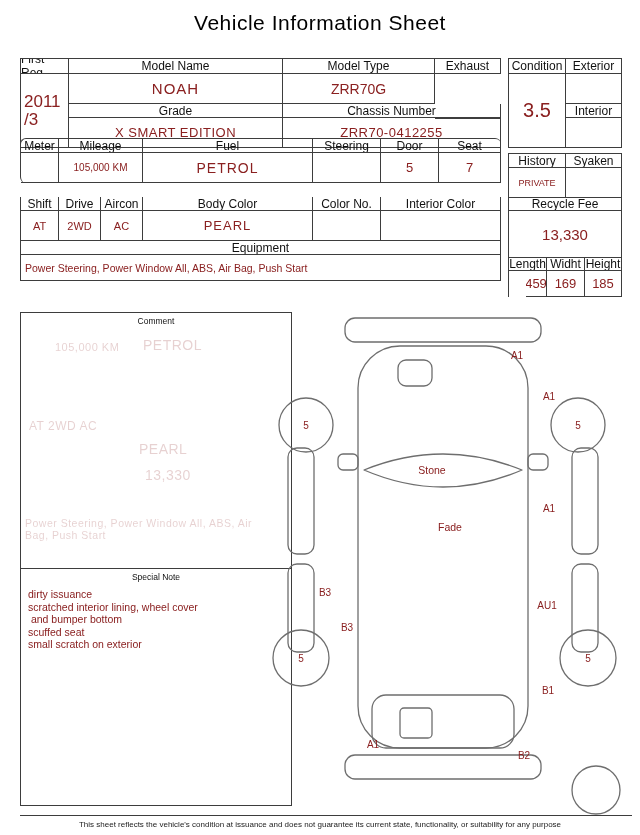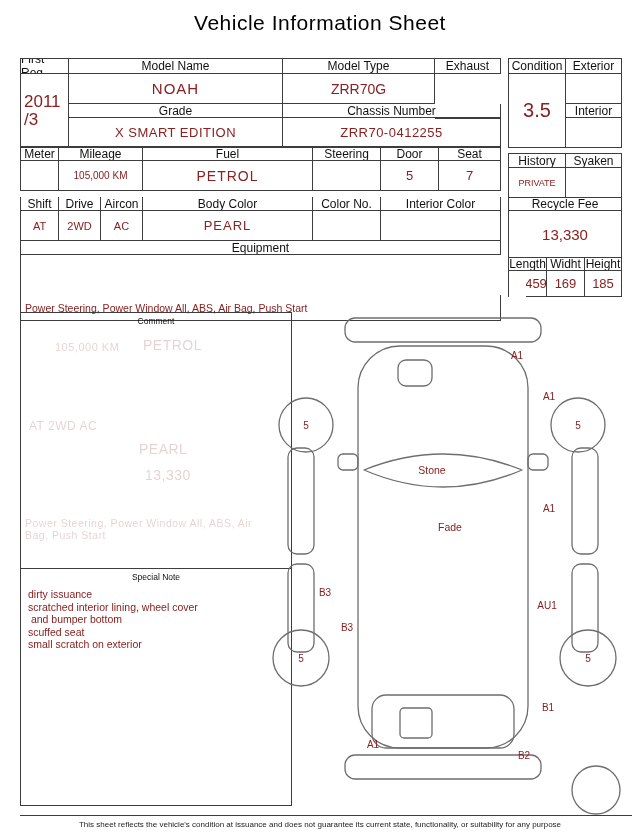--- a/index.html
+++ b/index.html
@@ -75,21 +75,21 @@
 
   <div class="tbl" style="left:508px;top:58px;grid-template-columns:57px 56px;grid-template-rows:15px 30px 14px 30px;">
     <div class="cell hdr" style="grid-area:1/1/2/2">Condition</div>
     <div class="cell val" style="grid-area:2/1/5/2;font-size:20px;">3.5</div>
     <div class="cell hdr" style="grid-area:1/2/2/3">Exterior</div>
     <div class="cell" style="grid-area:2/2/3/3"></div>
     <div class="cell hdr" style="grid-area:3/2/4/3">Interior</div>
     <div class="cell" style="grid-area:4/2/5/3"></div>
   </div>
 
-  <div class="tbl" style="left:20px;top:146px;grid-template-columns:38px 84px 170px 68px 58px 62px;grid-template-rows:14px 30px;">
+  <div class="tbl" style="left:20px;top:138px;grid-template-columns:38px 84px 170px 68px 58px 62px;grid-template-rows:14px 30px;border-radius:6px;">
     <div class="cell hdr">Meter</div>
     <div class="cell hdr">Mileage</div>
     <div class="cell hdr">Fuel</div>
     <div class="cell hdr">Steering</div>
     <div class="cell hdr">Door</div>
     <div class="cell hdr">Seat</div>
     <div class="cell val" style="font-size:10px;"></div>
     <div class="cell val" style="font-size:10px;">105,000 KM</div>
     <div class="cell val" style="font-size:14px;letter-spacing:1px;">PETROL</div>
     <div class="cell val" style="font-size:11px;"></div>
@@ -105,21 +105,21 @@
     <div class="cell hdr">Color No.</div>
     <div class="cell hdr">Interior Color</div>
     <div class="cell val" style="font-size:11px;">AT</div>
     <div class="cell val" style="font-size:11px;">2WD</div>
     <div class="cell val" style="font-size:11px;">AC</div>
     <div class="cell val" style="font-size:13px;letter-spacing:1px;">PEARL</div>
     <div class="cell val" style="font-size:11px;"></div>
     <div class="cell val" style="font-size:11px;"></div>
   </div>
 
-  <div class="tbl" style="left:20px;top:241px;grid-template-columns:480px;grid-template-rows:14px 26px;border-top:none;gap:40px;">
+  <div class="tbl" style="left:20px;top:241px;grid-template-columns:480px;grid-template-rows:14px 26px;border-top:none;">
     <div class="cell hdr">Equipment</div>
     <div class="cell val left-al" style="font-size:10.5px;padding-left:4px;">Power Steering, Power Window  All, ABS, Air Bag, Push Start</div>
   </div>
 
   <div class="tbl" style="left:508px;top:153px;grid-template-columns:57px 56px;grid-template-rows:14px 30px;">
     <div class="cell hdr">History</div>
     <div class="cell hdr">Syaken</div>
     <div class="cell val" style="font-size:9px;">PRIVATE</div>
     <div class="cell val" style="font-size:9px;"></div>
   </div>
@@ -189,21 +189,21 @@
         <span class="diagram-mark" style="left: 38px; top: 113px;">5</span>
         <span class="diagram-mark" style="left: 310px; top: 113px;">5</span>
         <span class="diagram-mark" style="left: 164px; top: 158px; font-size: 10.5px;">Stone</span>
         <span class="diagram-mark" style="left: 281px; top: 196px;">A1</span>
         <span class="diagram-mark" style="left: 182px; top: 215px; font-size: 10.5px;">Fade</span>
         <span class="diagram-mark" style="left: 57px; top: 280px;">B3</span>
         <span class="diagram-mark" style="left: 79px; top: 315px;">B3</span>
         <span class="diagram-mark" style="left: 279px; top: 280px; margin-top: 13px;">AU1</span>
         <span class="diagram-mark" style="left: 33px; top: 346px;">5</span>
         <span class="diagram-mark" style="left: 320px; top: 346px;">5</span>
-        <span class="diagram-mark" style="left: 280px; top: 395px;">B1</span>
+        <span class="diagram-mark" style="left: 280px; top: 378px;">B1</span>
         <span class="diagram-mark" style="left: 105px; top: 432px;">A1</span>
         <span class="diagram-mark" style="left: 256px; top: 443px;">B2</span>
       </div>
   </div>
 
   <div class="footer-line"></div>
   <div class="footer-text">This sheet reflects the vehicle's condition at issuance and does not guarantee its current state, functionality, or suitability for any purpose</div>
 
 </div>
 

